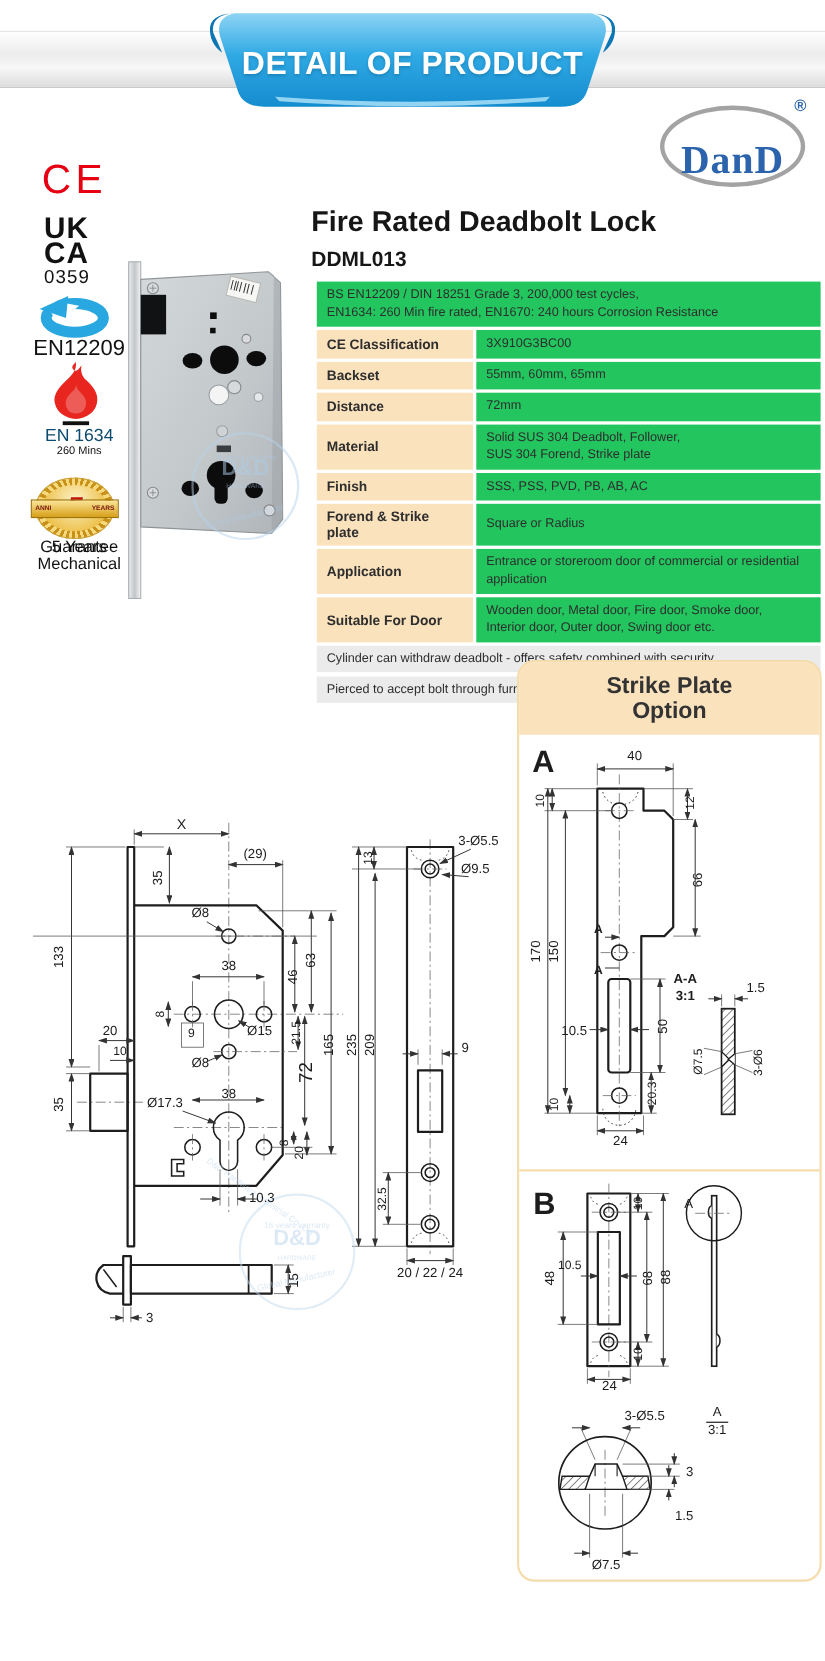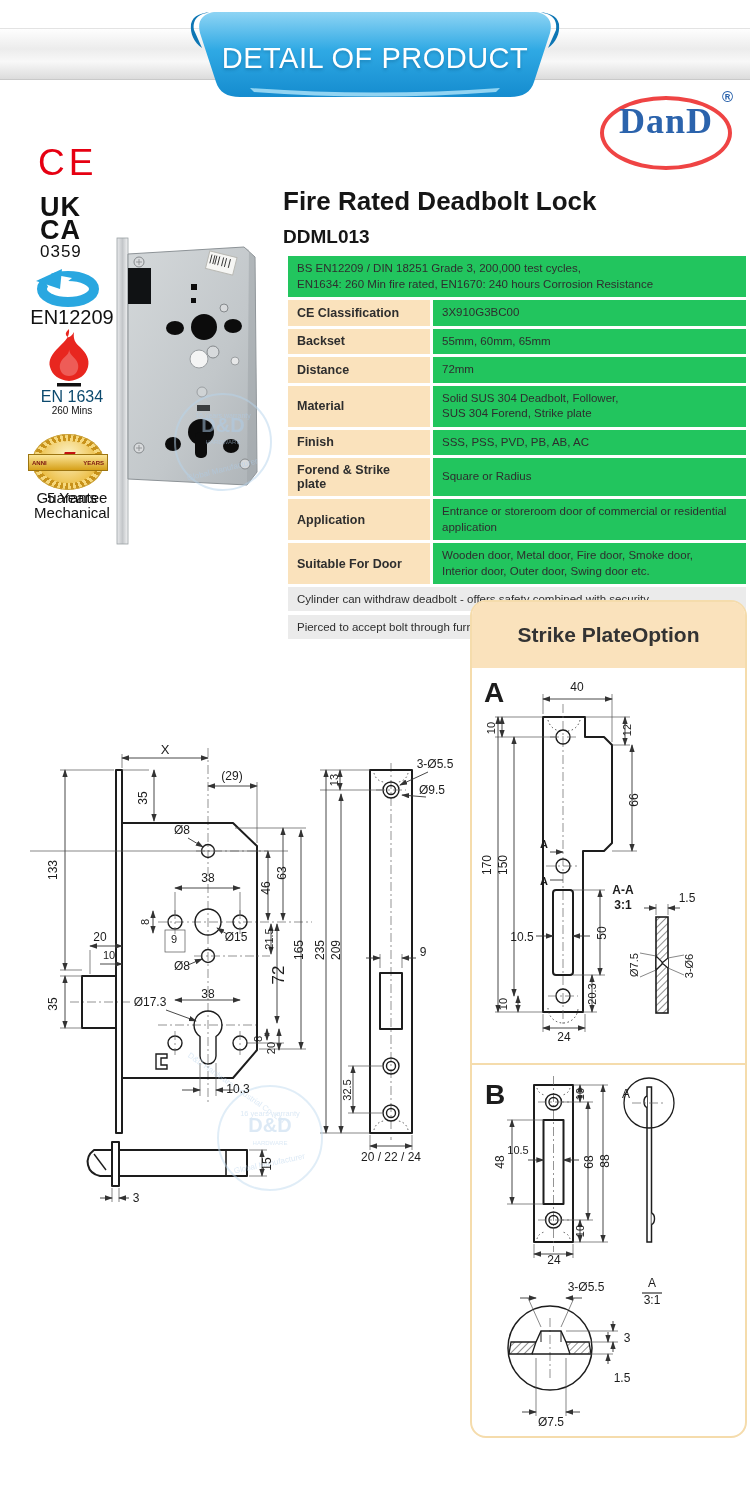--- a/index.html
+++ b/index.html
@@ -6,26 +6,26 @@
   #page{position:relative;width:750px;height:1510px;background:#fff;overflow:hidden;
         font-family:"Liberation Sans",sans-serif;color:#222;}
   .abs{position:absolute;}
 
   
   .topbar{position:absolute;top:28px;left:0;width:750px;height:50px;
     background:linear-gradient(180deg,#fefefe 0%,#ececec 40%,#f8f8f8 65%,#dcdcdc 100%);
     border-top:1px solid #e3e3e3;border-bottom:1px solid #c9c9c9;}
   .ribbon-wrap{position:absolute;top:8px;left:188px;width:374px;height:92px;}
   .ribbon-text{position:absolute;top:34px;left:0;width:100%;text-align:center;
-    font-size:29px;font-weight:normal;color:#fff;letter-spacing:.5px;
+    font-size:29px;font-weight:bold;color:#fff;letter-spacing:.5px;
     text-shadow:0 2px 3px rgba(0,70,110,.3);}
 
   
   .logo{position:absolute;top:96px;left:600px;width:124px;height:66px;
-    border:4px solid #ef4444;border-radius:50%;display:flex;align-items:flex-start;justify-content:center;}
+    border:4px solid #a3a3a3;border-radius:50%;display:flex;align-items:flex-end;justify-content:center;}
   .logo-text{font-family:"Liberation Serif",serif;font-weight:bold;font-size:36px;color:#2b63ac;letter-spacing:1px;}
   .logo-reg{position:absolute;top:88px;left:722px;font-size:15px;color:#2b63ac;font-weight:bold;}
 
   
   .ce{position:absolute;top:142px;left:38px;font-size:37px;color:#e60012;letter-spacing:4px;font-weight:500;}
   .ukca{position:absolute;top:196px;left:40px;font-weight:800;font-size:27px;line-height:.84;color:#111;letter-spacing:1px;}
   .ukca-code{position:absolute;top:242px;left:40px;font-size:17px;color:#111;letter-spacing:1px;}
   .en12209-icon{position:absolute;top:268px;left:32px;}
   .en12209-text{position:absolute;top:306px;left:14px;width:116px;text-align:center;font-size:20px;color:#111;}
   .flame-icon{position:absolute;top:328px;left:42px;}
@@ -51,21 +51,21 @@
   .spec-label{width:142px;flex:0 0 142px;background:#fae2bc;padding:5px 9px;display:flex;align-items:center;
     font-size:12.5px;font-weight:bold;color:#2e2e2e;box-sizing:border-box;margin-right:3px;}
   .spec-value{flex:1;background:#22c55e;padding:5px 9px;display:flex;align-items:center;
     font-size:11.5px;color:#2e2e2e;white-space:pre-line;box-sizing:border-box;line-height:1.35;}
   .spec-note{background:#ebebeb;padding:6px 9px;margin-bottom:4px;font-size:11.5px;color:#2e2e2e;}
 
   
   .panel{position:absolute;top:600px;left:470px;width:277px;height:838px;background:#fff;
     border:2px solid #f5dcac;border-radius:16px;box-sizing:border-box;}
   .panel-head{height:66px;background:#fae2bc;border-radius:13px 13px 0 0;
-    display:flex;flex-direction:row;align-items:center;justify-content:center;}
+    display:flex;flex-direction:column;align-items:center;justify-content:center;}
   .panel-head div{font-size:21px;font-weight:bold;color:#333;line-height:1.1;}
   .panel-div{position:absolute;top:461px;left:0;width:100%;height:2px;background:#f5dcac;}
 
   
   svg text{font-family:"Liberation Sans",sans-serif;}
   .part{stroke:#1d1d1d;stroke-width:2;fill:none;stroke-linejoin:round;}
   .part-thin{stroke:#1d1d1d;stroke-width:1.4;fill:none;}
   .dim{stroke:#333;stroke-width:.9;fill:none;}
   .ext{stroke:#555;stroke-width:.7;fill:none;}
   .cl{stroke:#666;stroke-width:.7;fill:none;stroke-dasharray:9 3 2 3;}

